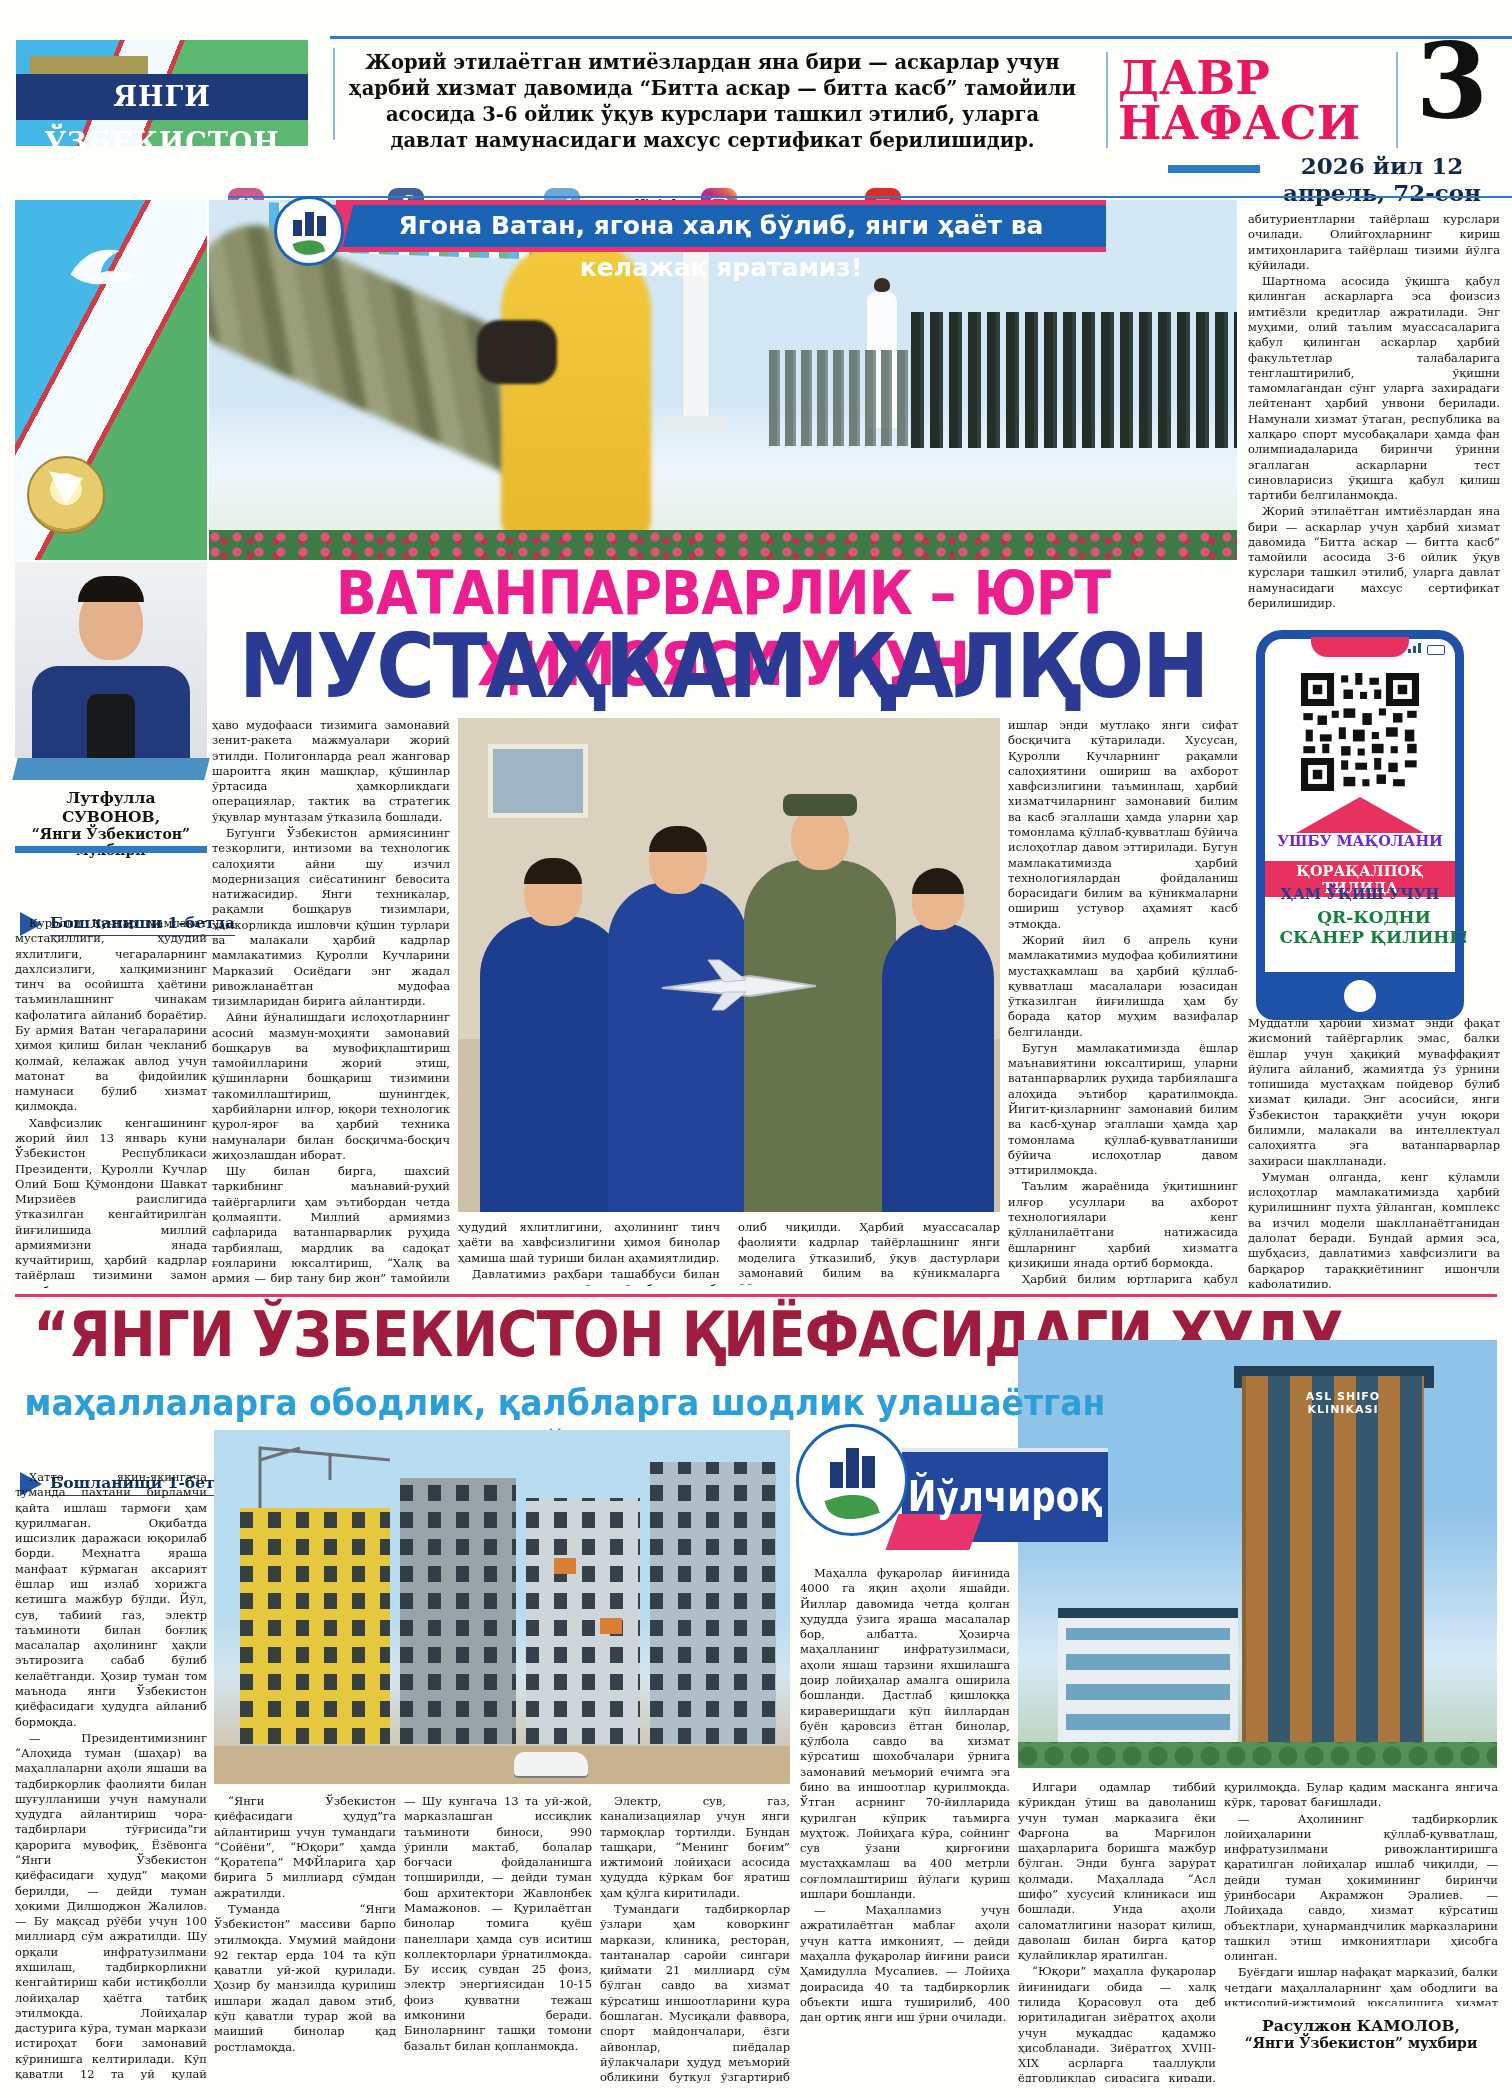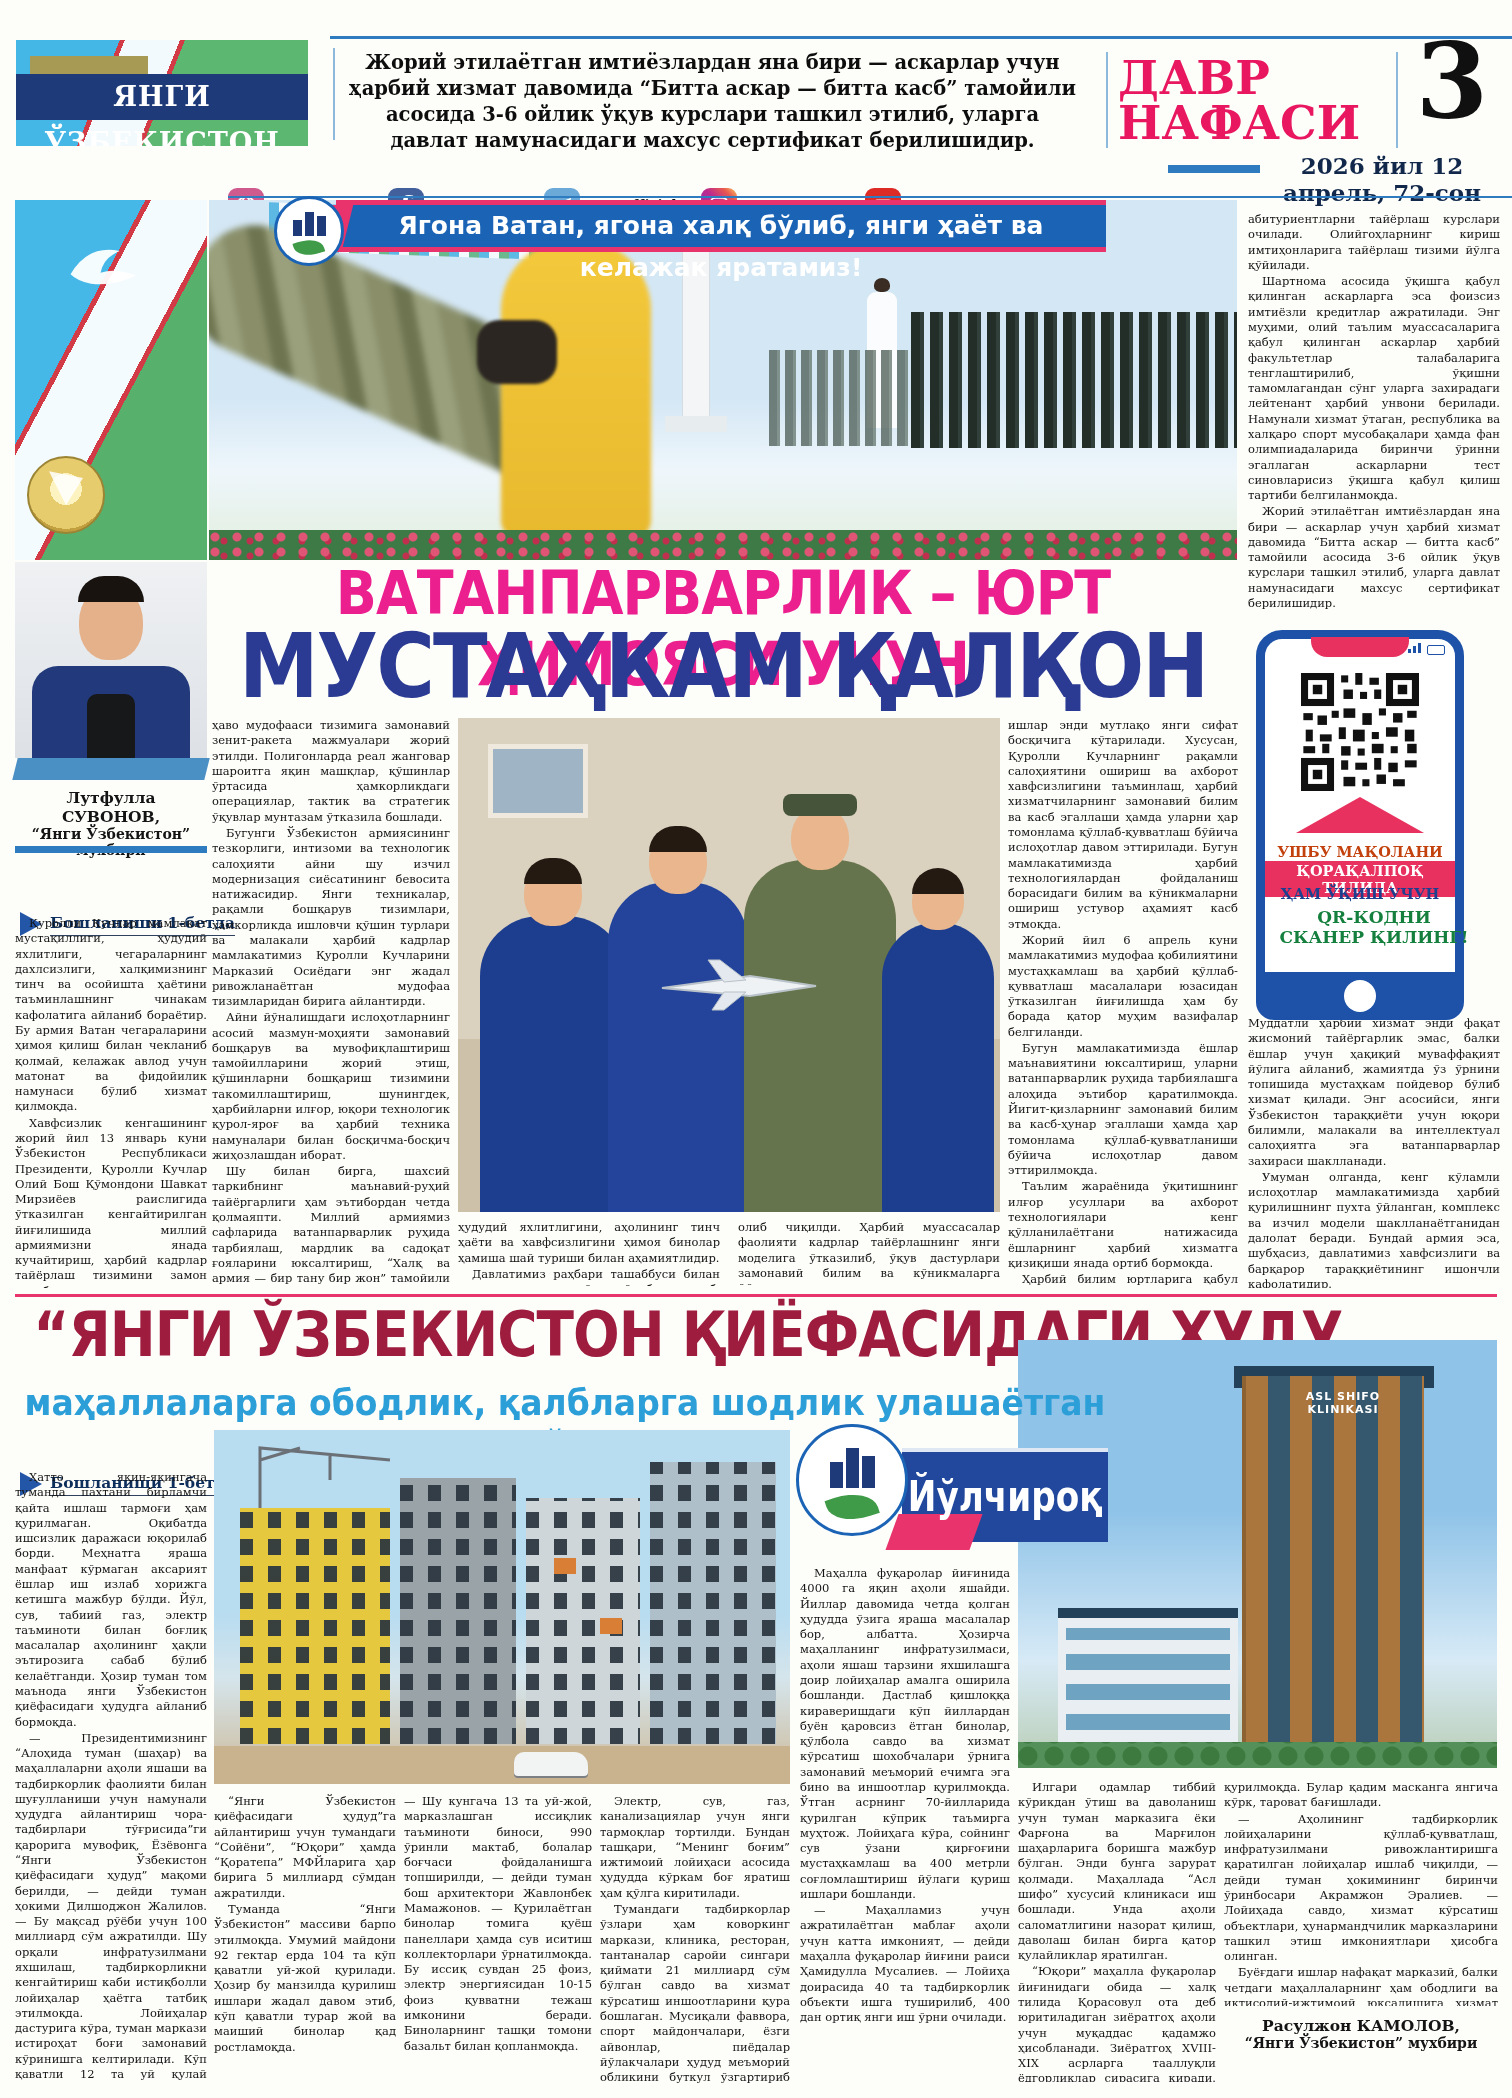--- a/index.html
+++ b/index.html
@@ -125,21 +125,21 @@
   
   .phone{left:1256px;top:630px;width:190px;height:372px;background:#fff;border:9px solid #1d52a8;border-radius:26px;z-index:3;}
   .notch{position:absolute;left:50%;top:-2px;transform:translateX(-50%);width:98px;height:20px;background:#e8315e;border-radius:0 0 16px 16px;}
   .sig{position:absolute;right:8px;top:4px;display:flex;align-items:flex-end;gap:2px;}
   .sig i{display:block;width:3px;background:#1d52a8;}
   .batt{position:absolute;right:-26px;top:5px;width:16px;height:8px;border:1.5px solid #1d52a8;border-radius:2px;}
   .qr-wrap{position:absolute;left:50%;top:34px;transform:translateX(-50%);}
   .arrow-up{position:absolute;left:50%;top:158px;transform:translateX(-50%);width:0;height:0;
     border-left:64px solid rgba(0,0,0,0);border-right:64px solid rgba(0,0,0,0);border-bottom:36px solid #e8315e;}
   .qtxt{position:absolute;left:0;width:100%;text-align:center;font-weight:bold;}
-  .q1{top:204px;color:#c2410c;font-size:14.5px;}
+  .q1{top:193px;color:#6d28d9;font-size:14.5px;}
   .q2{top:222px;color:#fff;font-size:14.5px;}
   .q2 span{background:#e8315e;padding:1px 8px;display:inline-block;}
   .q3{top:246px;color:#1d3f8f;font-size:14.5px;}
   .q4{top:268px;color:#15803d;font-size:17px;line-height:1.2;}
   .p-bottom{position:absolute;left:-9px;bottom:-9px;width:calc(100% + 18px);height:48px;background:#1d52a8;border-radius:0 0 18px 18px;}
   .home{position:absolute;left:50%;top:50%;transform:translate(-50%,-50%);width:32px;height:32px;border-radius:50%;background:#fff;}
 </style>
 </head>
 <body>
 

